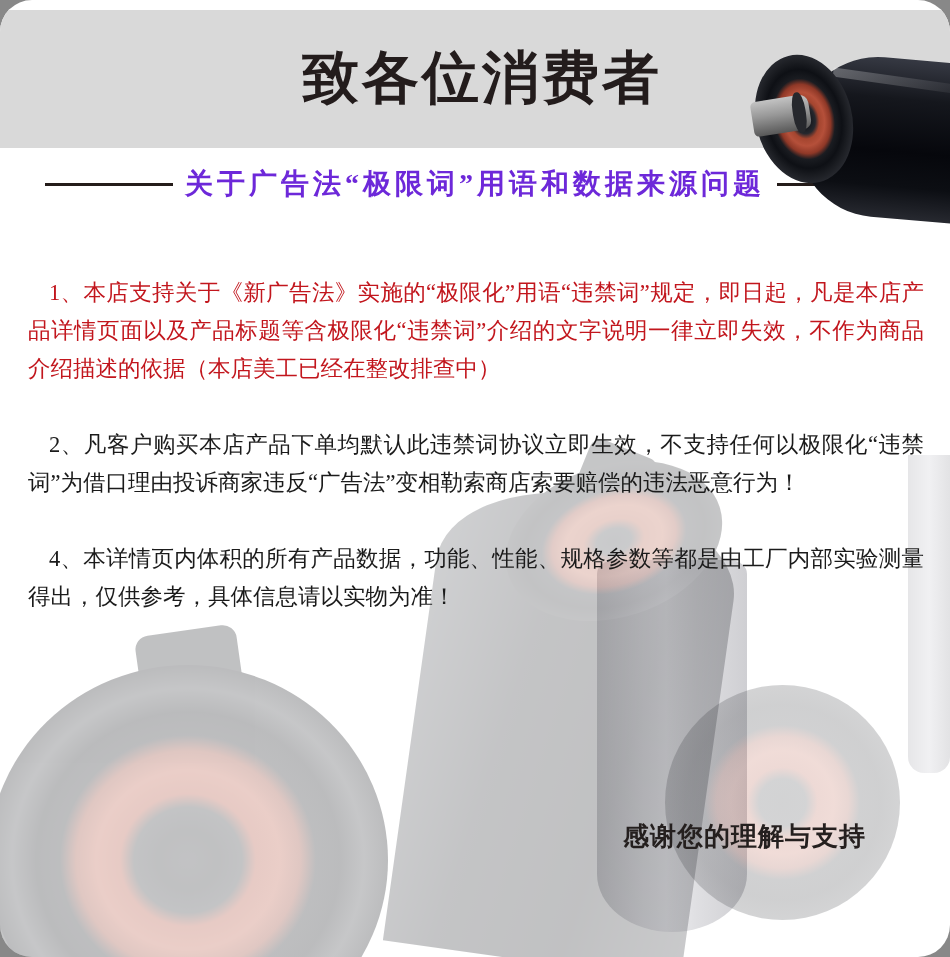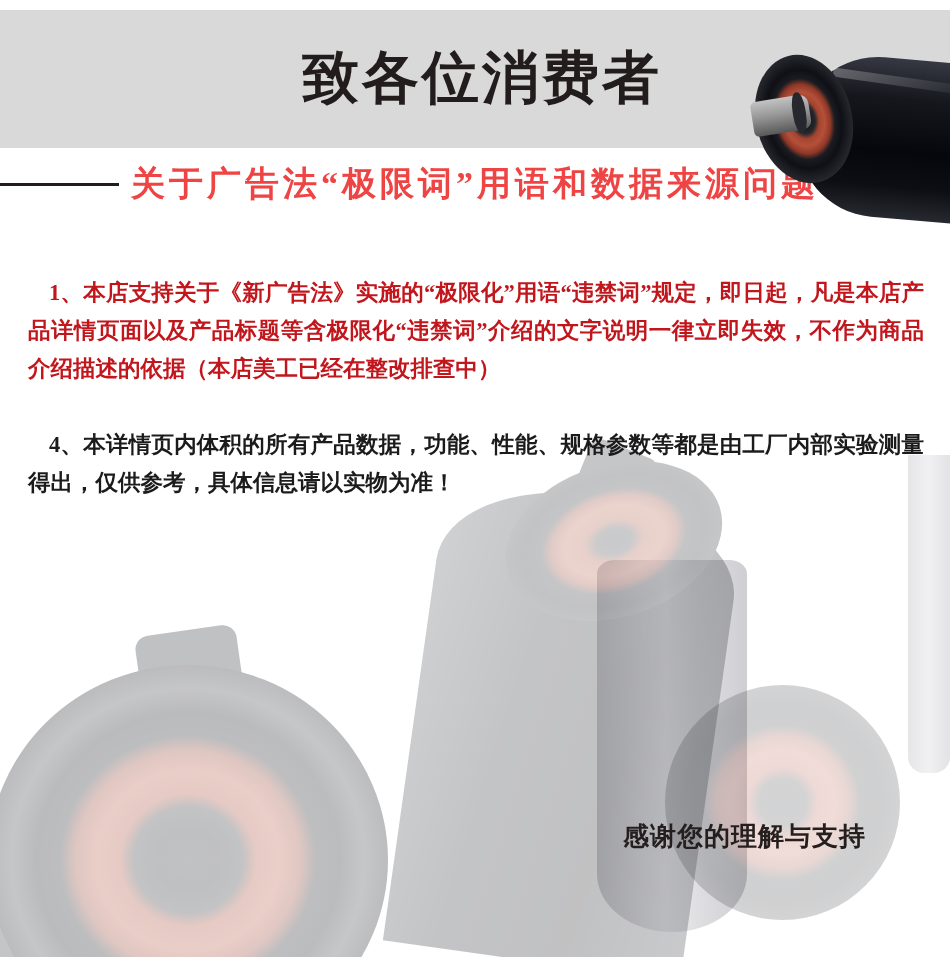--- a/index.html
+++ b/index.html
@@ -1,34 +1,35 @@
 <!DOCTYPE html>
 <html><head>
 <meta charset="utf-8">
 <style>
   html,body{margin:0;padding:0;background:#888;}
   .page{
     position:relative; width:950px; height:957px; margin:0 auto;
     background:#ffffff; overflow:hidden;
     font-family:"Liberation Serif","DejaVu Serif",serif;
+    border-radius:32px;
   }
   
   .top-band{position:absolute; left:0; top:10px; width:950px; height:138px; background:#d9d9d9; z-index:1;}
   .title{
     position:absolute; left:0; top:49px; width:100%; box-sizing:border-box; padding-left:14px;
     margin:0; text-align:center; z-index:2;
     font-family:"Liberation Sans","DejaVu Sans",sans-serif;
     font-size:57px; line-height:57px; font-weight:700; letter-spacing:3px; color:#231c1c;
   }
   .subtitle-row{
     position:absolute; left:0; top:163px; width:100%; height:42px; z-index:1;
     display:flex; align-items:center; justify-content:center; gap:12px;
   }
   .subtitle-text{
-    font-size:34px; font-weight:700; letter-spacing:4px; color:#ef4444; white-space:nowrap;
+    font-size:28px; font-weight:700; letter-spacing:4px; color:#6d28d9; white-space:nowrap;
   }
   .rule{width:128px; height:3px; background:#241c1a; flex:0 0 auto;}
   
   .hero{position:absolute; left:748px; top:40px; width:202px; height:182px; z-index:2;}
   .hero-body{
     position:absolute; left:50px; top:10px; width:160px; height:160px;
     border-radius:80px 0 0 80px / 80px 0 0 80px;
     transform:rotate(5deg); transform-origin:left center;
     background:linear-gradient(to bottom,#363943 0%,#15171d 25%,#06070c 58%,#0c0e13 80%,#272930 100%);
   }
@@ -103,21 +104,21 @@
       #a8432f 34%, #b5503a 46%, #8f3827 56%,
       #15171c 64%, #0d0f14 76%, #34363b 88%, #101217 100%);
   }
   .roller-left .lshaft{
     position:absolute; left:152px; top:-10px; width:102px; height:98px;
     transform:rotate(-8deg); border-radius:14px 14px 20px 20px; background:#212328;
   }
   
   .body-text{
     position:absolute; left:28px; top:274px; width:896px; z-index:3;
-    font-size:22.5px; line-height:38px; font-weight:700; text-align:justify;
+    font-size:22.5px; line-height:38px; font-weight:400; text-align:justify;
   }
   .body-text p{margin:0 0 38px 0; text-indent:21px;}
   .body-text p:last-child{margin-bottom:16px;}
   .body-text p[data-color="red"]{color:#c2161d;}
   .body-text p[data-color="black"]{color:#1b1b1b;}
   
   .signature{
     position:absolute; left:486px; top:812px; width:380px; z-index:3;
     text-align:right; color:#241f1e; font-weight:700;
   }
@@ -152,20 +153,21 @@
   </div>
 
   <div class="hero">
     <div class="hero-body"></div>
     <div class="hero-cap"></div>
     <div class="hero-shaft"></div>
   </div>
 
   <div class="body-text">
     <p data-color="red">1、本店支持关于《新广告法》实施的“极限化”用语“违禁词”规定，即日起，凡是本店产品详情页面以及产品标题等含极限化“违禁词”介绍的文字说明一律立即失效，不作为商品介绍描述的依据（本店美工已经在整改排查中）</p>
+    <p data-color="black">2、凡客户购买本店产品下单均默认此违禁词协议立即生效，不支持任何以极限化“违禁词”为借口理由投诉商家违反“广告法”变相勒索商店索要赔偿的违法恶意行为！</p>
     <p data-color="black">4、本详情页内体积的所有产品数据，功能、性能、规格参数等都是由工厂内部实验测量得出，仅供参考，具体信息请以实物为准！</p>
   </div>
 
   <div class="signature">
     <p>感谢您的理解与支持</p>
   </div>
 
 </div>
 
 </body></html>

